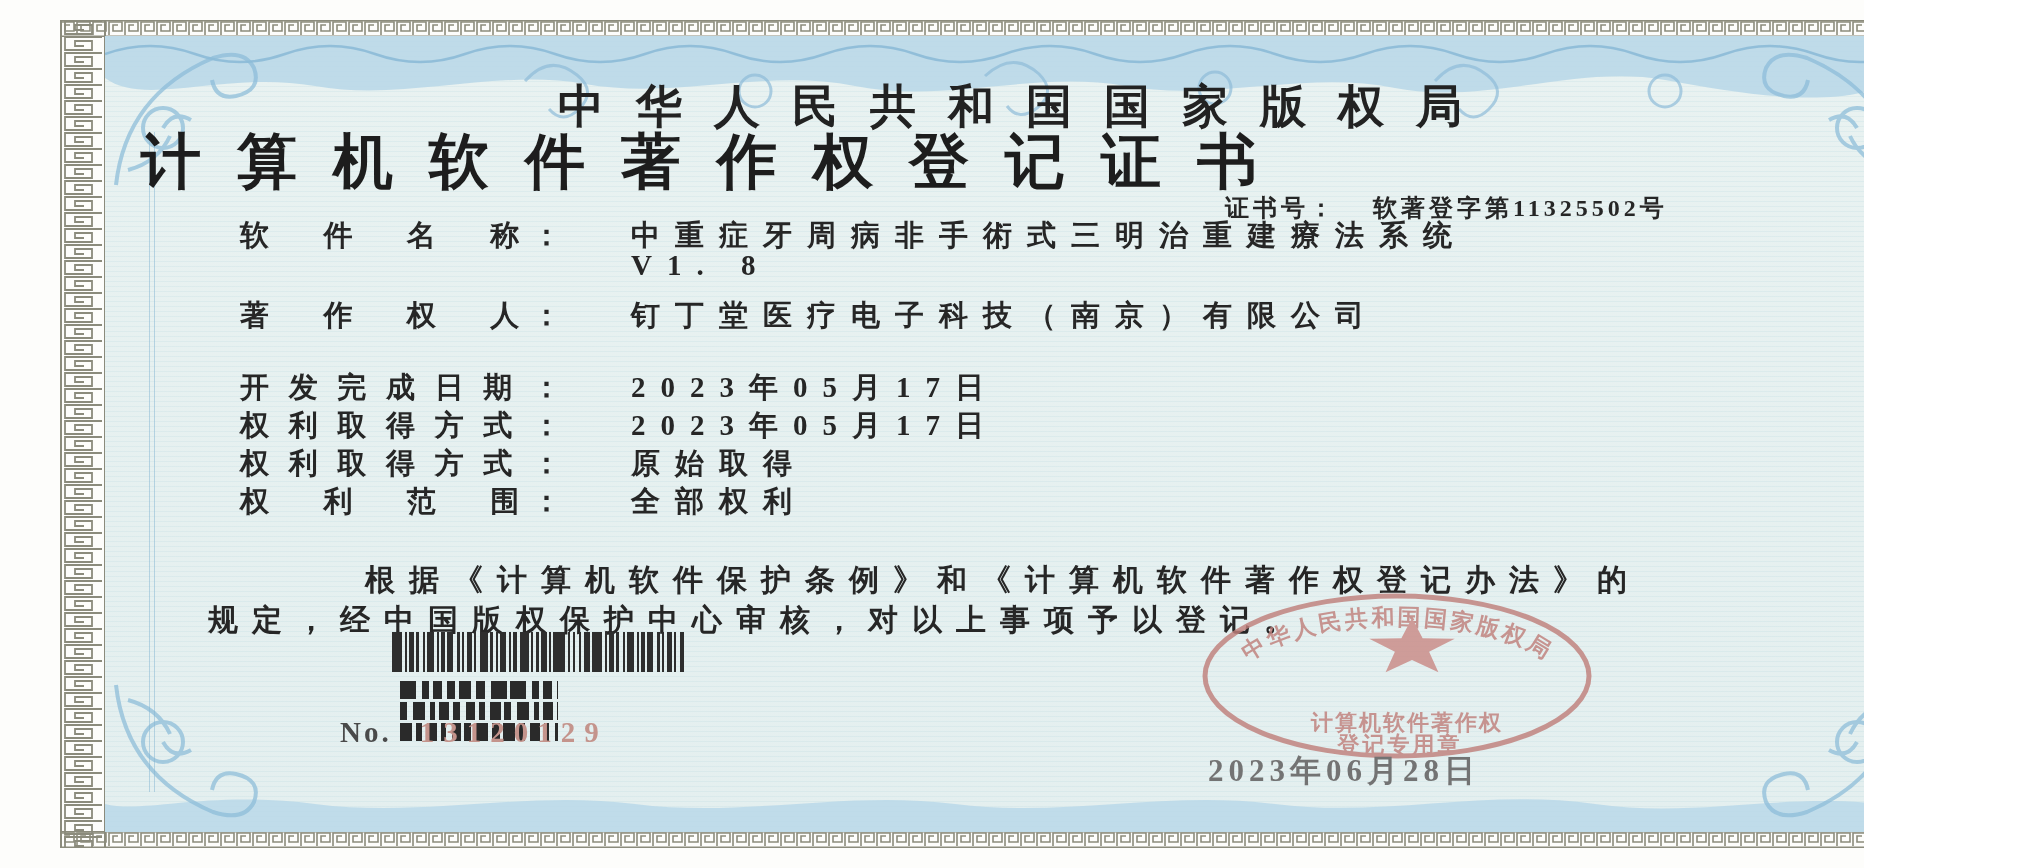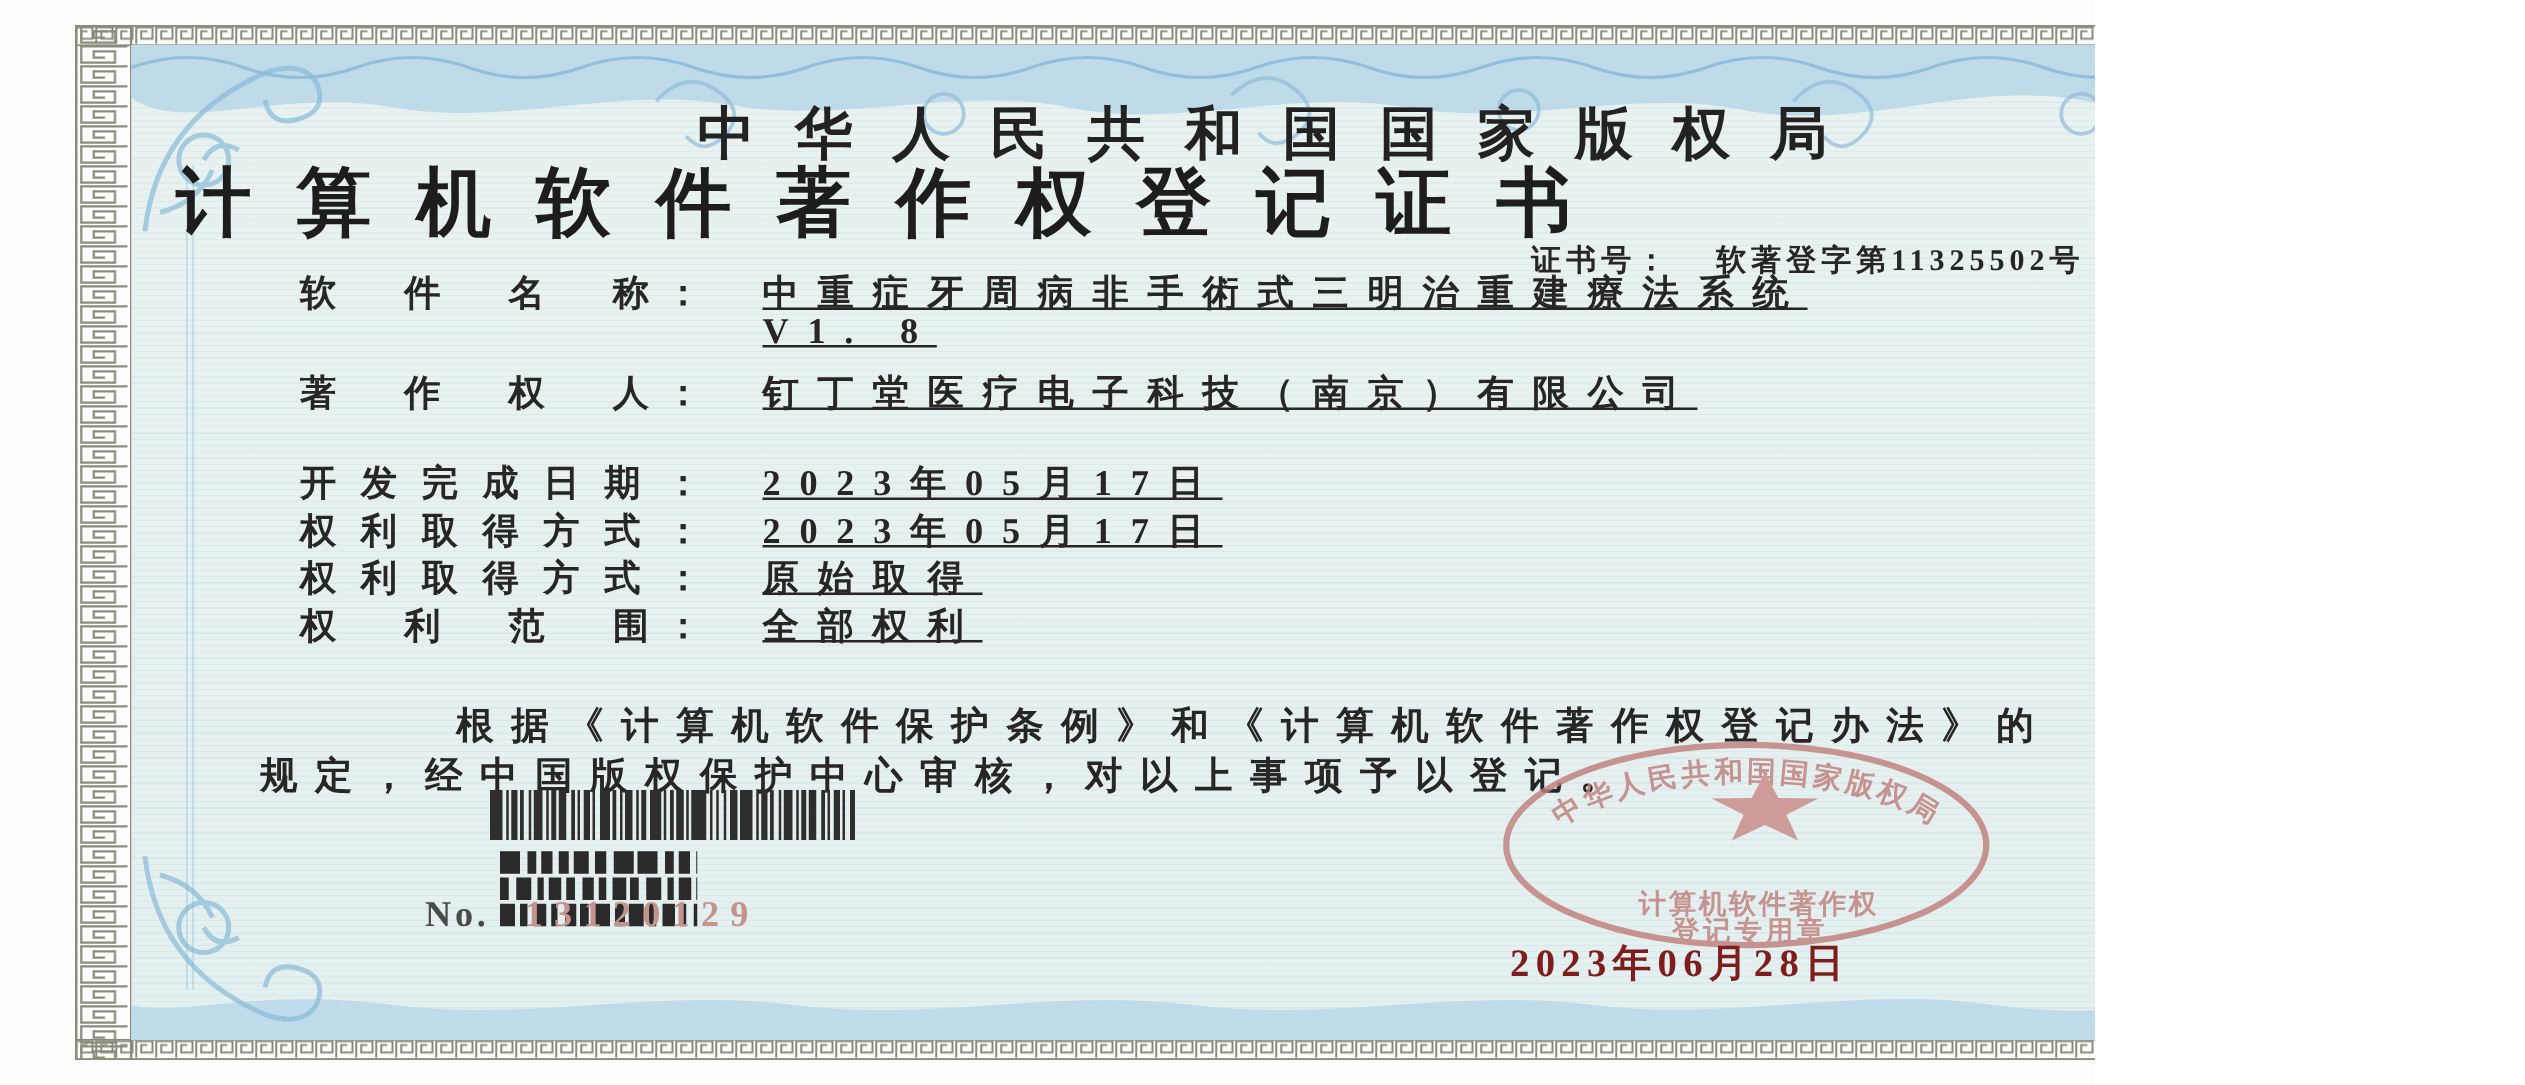--- a/index.html
+++ b/index.html
@@ -1,17 +1,17 @@
 <!DOCTYPE html>
 <html><head>
 <meta charset="utf-8">
 <style>
   html,body{margin:0;padding:0;background:#ffffff;}
   .page{
-    position:relative; width:1676px; height:868px; overflow:hidden;
+    position:relative; width:1864px; height:868px; overflow:hidden;
     background:#fdfdfb;
     font-family:"Liberation Serif","DejaVu Serif",serif;
     color:#262626;
   }
   
   .strip{position:absolute;}
   .strip.top{left:60px;top:20px;width:1900px;height:17px;}
   .strip.bottom{left:60px;top:831px;width:1900px;height:17px;}
   .strip.left{left:60px;top:20px;width:46px;height:828px;}
   .strip.right{left:1914px;top:20px;width:46px;height:828px;}
@@ -39,34 +39,34 @@
     position:absolute;left:105px;top:122px;width:1810px;text-align:left;
     font-size:60px;font-weight:700;letter-spacing:36px;text-indent:36px;color:#1d1d1d;
   }
   .certno{position:absolute;left:1225px;top:192px;font-size:24px;font-weight:700;letter-spacing:4px;}
   .certno .cv{margin-left:36px;}
   .row{position:absolute;left:240px;font-size:29px;font-weight:700;line-height:30px;}
   .row .lbl{
     display:inline-block;width:322px;vertical-align:top;
     text-align:justify;text-align-last:justify;letter-spacing:1px;
   }
-  .row .val{position:absolute;left:370px;top:0;white-space:nowrap;letter-spacing:15px;text-decoration:underline;}
+  .row .val{position:absolute;left:391px;top:0;white-space:nowrap;letter-spacing:15px;}
   .row .vline{display:block;line-height:30px;}
   .stmt{position:absolute;font-size:30px;font-weight:700;letter-spacing:14px;white-space:nowrap;}
   .stmt.l1{left:365px;top:560px;}
   .stmt.l2{left:208px;top:600px;}
   .barcode{position:absolute;left:392px;top:632px;width:292px;height:40px;}
   .qrcode{position:absolute;left:400px;top:680px;width:158px;height:62px;}
   .serial{position:absolute;left:340px;top:716px;font-size:29px;font-weight:700;}
   .serial .pfx{color:#4a4a4a;letter-spacing:3px;}
   .serial .num{color:#c4948c;letter-spacing:9px;margin-left:28px;}
   .seal{position:absolute;left:1195px;top:590px;width:420px;height:180px;}
   .issue-date{
     position:absolute;left:1208px;top:750px;font-size:31px;font-weight:700;
-    letter-spacing:5px;color:#7f1d1d;white-space:nowrap;
+    letter-spacing:5px;color:#737373;white-space:nowrap;
   }
 </style>
 </head>
 <body>
 
 <div class="page">
 
   <svg class="strip top">
     <defs>
         <pattern id="gkh1" width="16" height="17" patternUnits="userSpaceOnUse">

